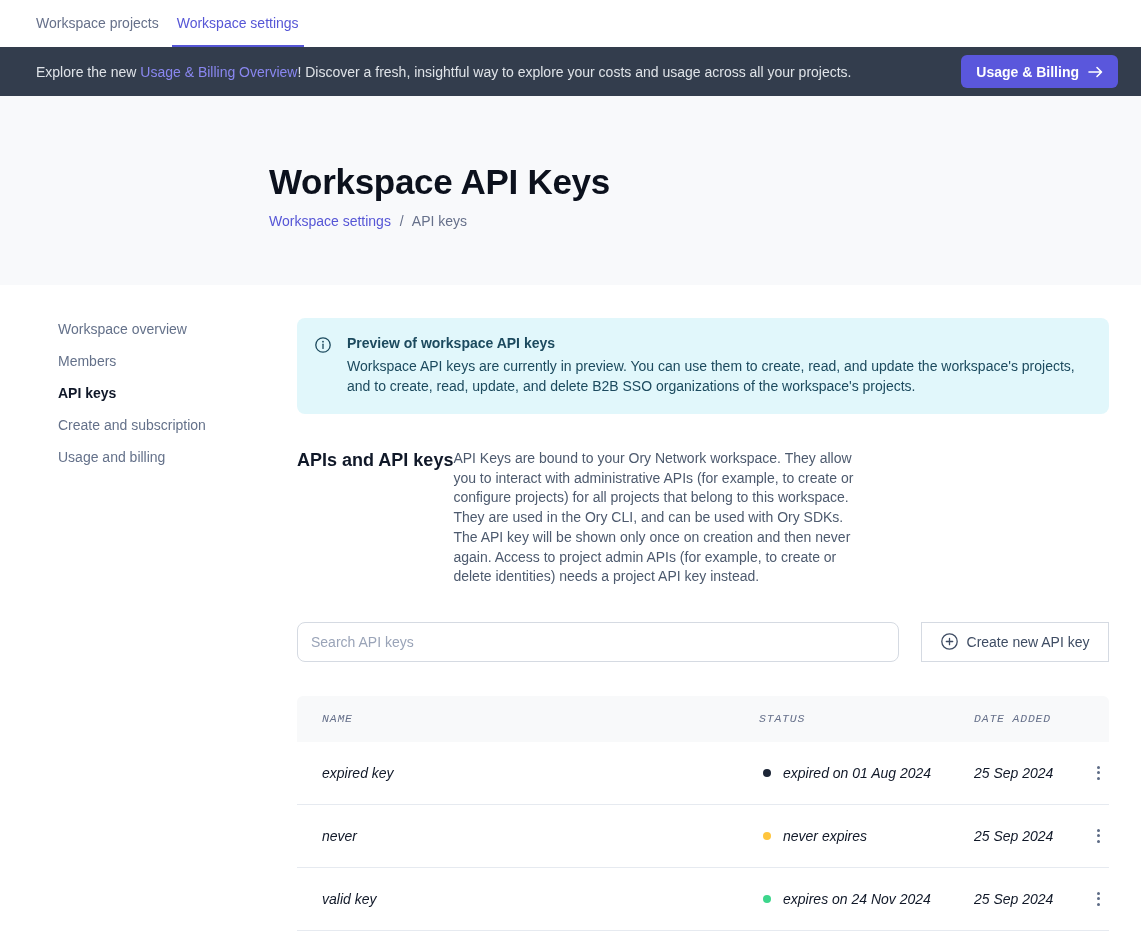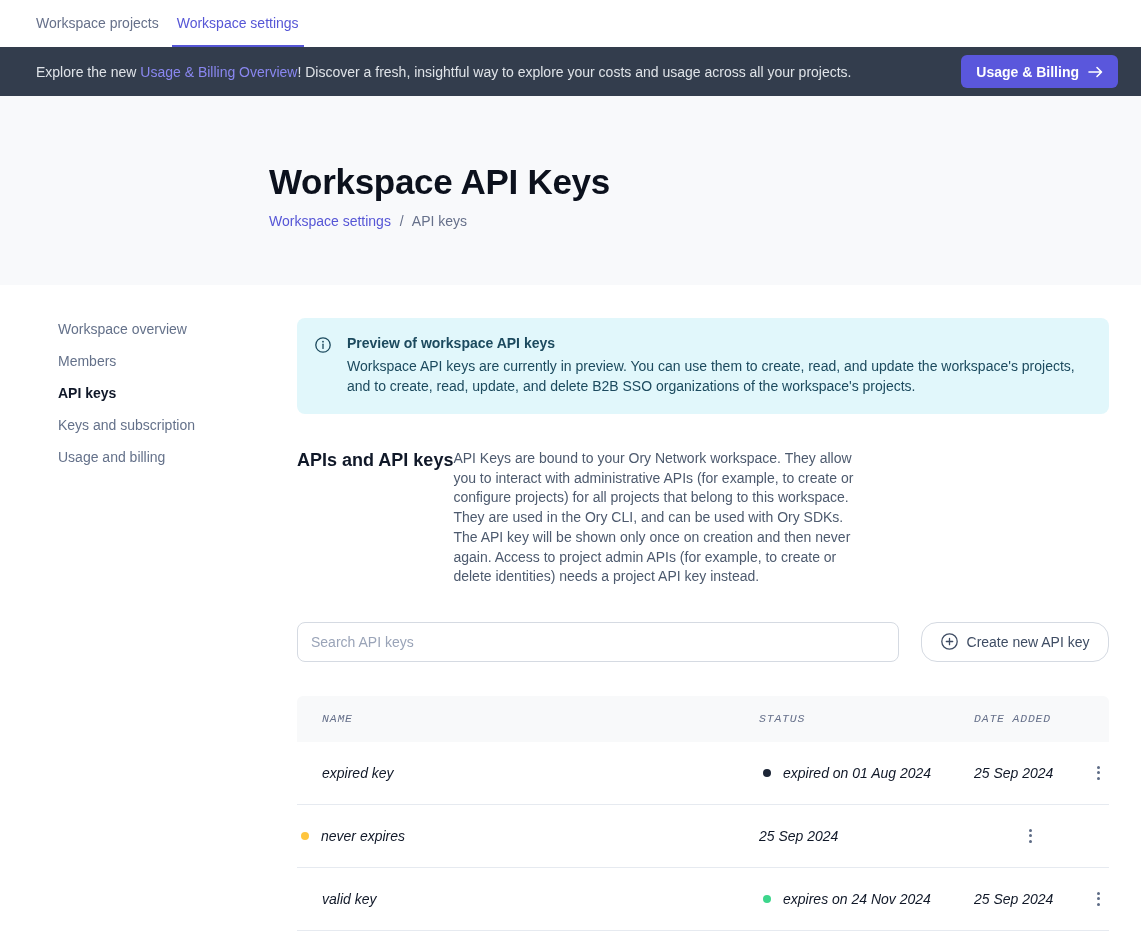--- a/index.html
+++ b/index.html
@@ -40,21 +40,21 @@
 
   
   .section-row { margin-top: 35px; display: flex; justify-content: flex-start; align-items: flex-start; }
   .section-row h2 { font-size: 18px; font-weight: 700; color: #101828; line-height: 22px; }
   .section-desc { width: 407px; font-size: 14px; line-height: 19.7px; color: #4d5a6e; }
 
   
   .toolbar { margin-top: 35px; display: flex; gap: 22px; }
   .search { flex: 1; height: 40px; border: 1px solid #d5dae2; border-radius: 8px; padding: 0 13px; font-size: 14px; color: #101828; font-family: "Liberation Sans", sans-serif; outline: none; }
   .search::placeholder { color: #9aa4b8; }
-  .create-btn { width: 188px; height: 40px; background: #ffffff; border: 1px solid #d5dae2; border-radius: 16px; display: flex; align-items: center; justify-content: center; gap: 9px; font-size: 14px; color: #3e4c63; font-family: "Liberation Sans", sans-serif; cursor: pointer; }
+  .create-btn { width: 188px; height: 40px; background: #ffffff; border: 1px solid #d5dae2; border-radius: 0; display: flex; align-items: center; justify-content: center; gap: 9px; font-size: 14px; color: #3e4c63; font-family: "Liberation Sans", sans-serif; cursor: pointer; }
 
   
   .table { margin-top: 34px; font-style: italic; }
   .thead, .trow { display: grid; grid-template-columns: 462px 215px 113px 1fr; align-items: center; }
   .thead { height: 46px; background: #f8f9fa; border-radius: 6px 6px 0 0; }
   .th { font-family: "Liberation Mono", "DejaVu Sans Mono", monospace; font-size: 11.5px; letter-spacing: 0.8px; color: #66708a; }
   .th-name { padding-left: 25px; }
   .trow { height: 63px; border-bottom: 1px solid #e6eaf0; }
   .td { font-size: 14px; color: #101828; }
   .td-name { padding-left: 25px; }
@@ -92,21 +92,21 @@
       <span>API keys</span>
     </div>
   </header>
 
   <div class="content">
 
     <aside class="sidebar">
       <div class="side-item">Workspace overview</div>
       <div class="side-item">Members</div>
       <div class="side-item active">API keys</div>
-      <div class="side-item">Keys and subscription</div>
+      <div class="side-item">Create and subscription</div>
       <div class="side-item">Usage and billing</div>
     </aside>
 
     <main class="main">
 
       <div class="notice">
         <span class="notice-icon">
           <svg width="16" height="16" viewBox="0 0 16 16" fill="none">
               <circle cx="8" cy="8" r="7.2" stroke="#1c4a5e" stroke-width="1.3"></circle>
               <circle cx="8" cy="4.7" r="0.9" fill="#1c4a5e"></circle>
@@ -155,20 +155,21 @@
     <div class="td td-actions">
       <div class="kebab">
         <span class="kdot"></span>
         <span class="kdot"></span>
         <span class="kdot"></span>
       </div>
     </div>
   </div>
 
   <div class="trow">
+    <div class="td td-name">never</div>
     <div class="td td-status">
       <span class="dot" style="background: rgb(255, 197, 61);"></span>
       <span class="status-text">never expires</span>
     </div>
     <div class="td td-date">25 Sep 2024</div>
     <div class="td td-actions">
       <div class="kebab">
         <span class="kdot"></span>
         <span class="kdot"></span>
         <span class="kdot"></span>

